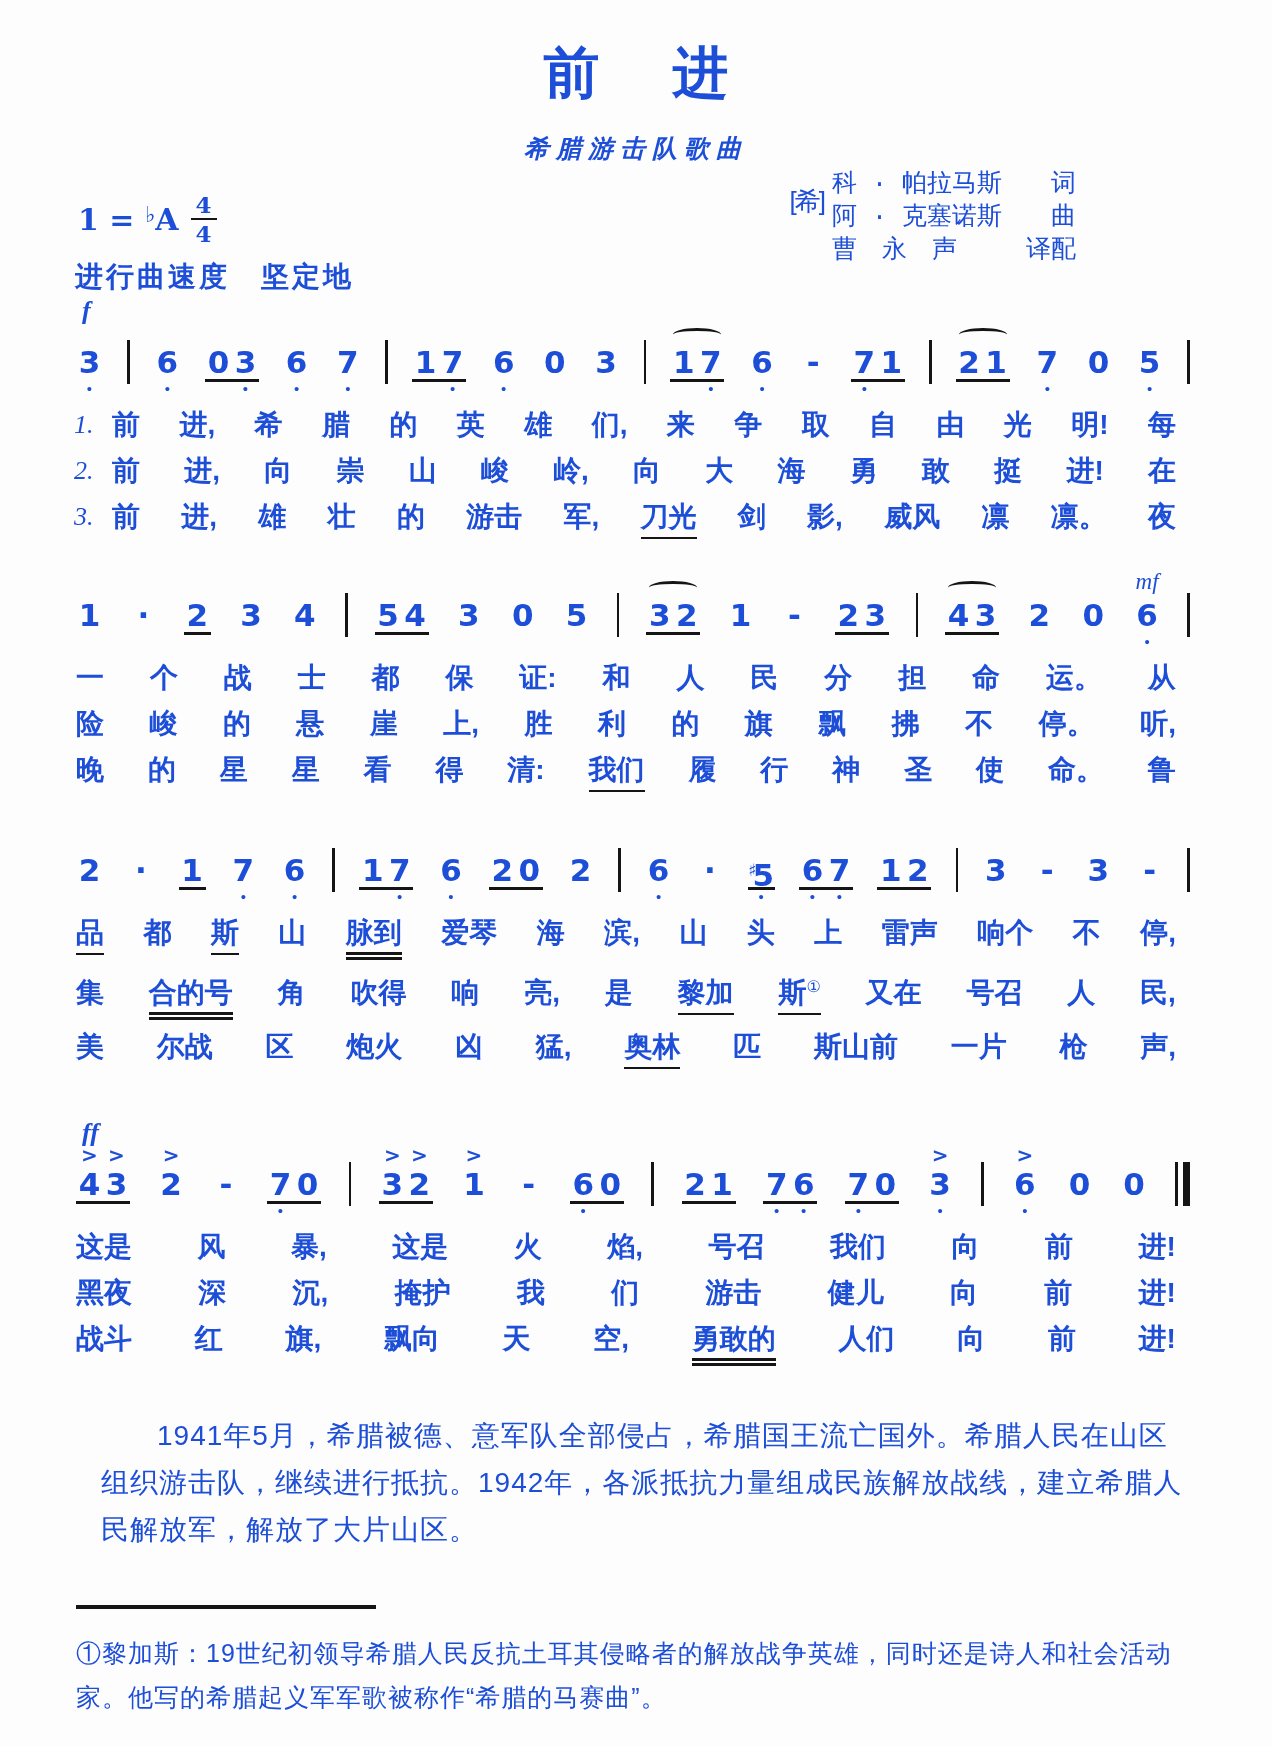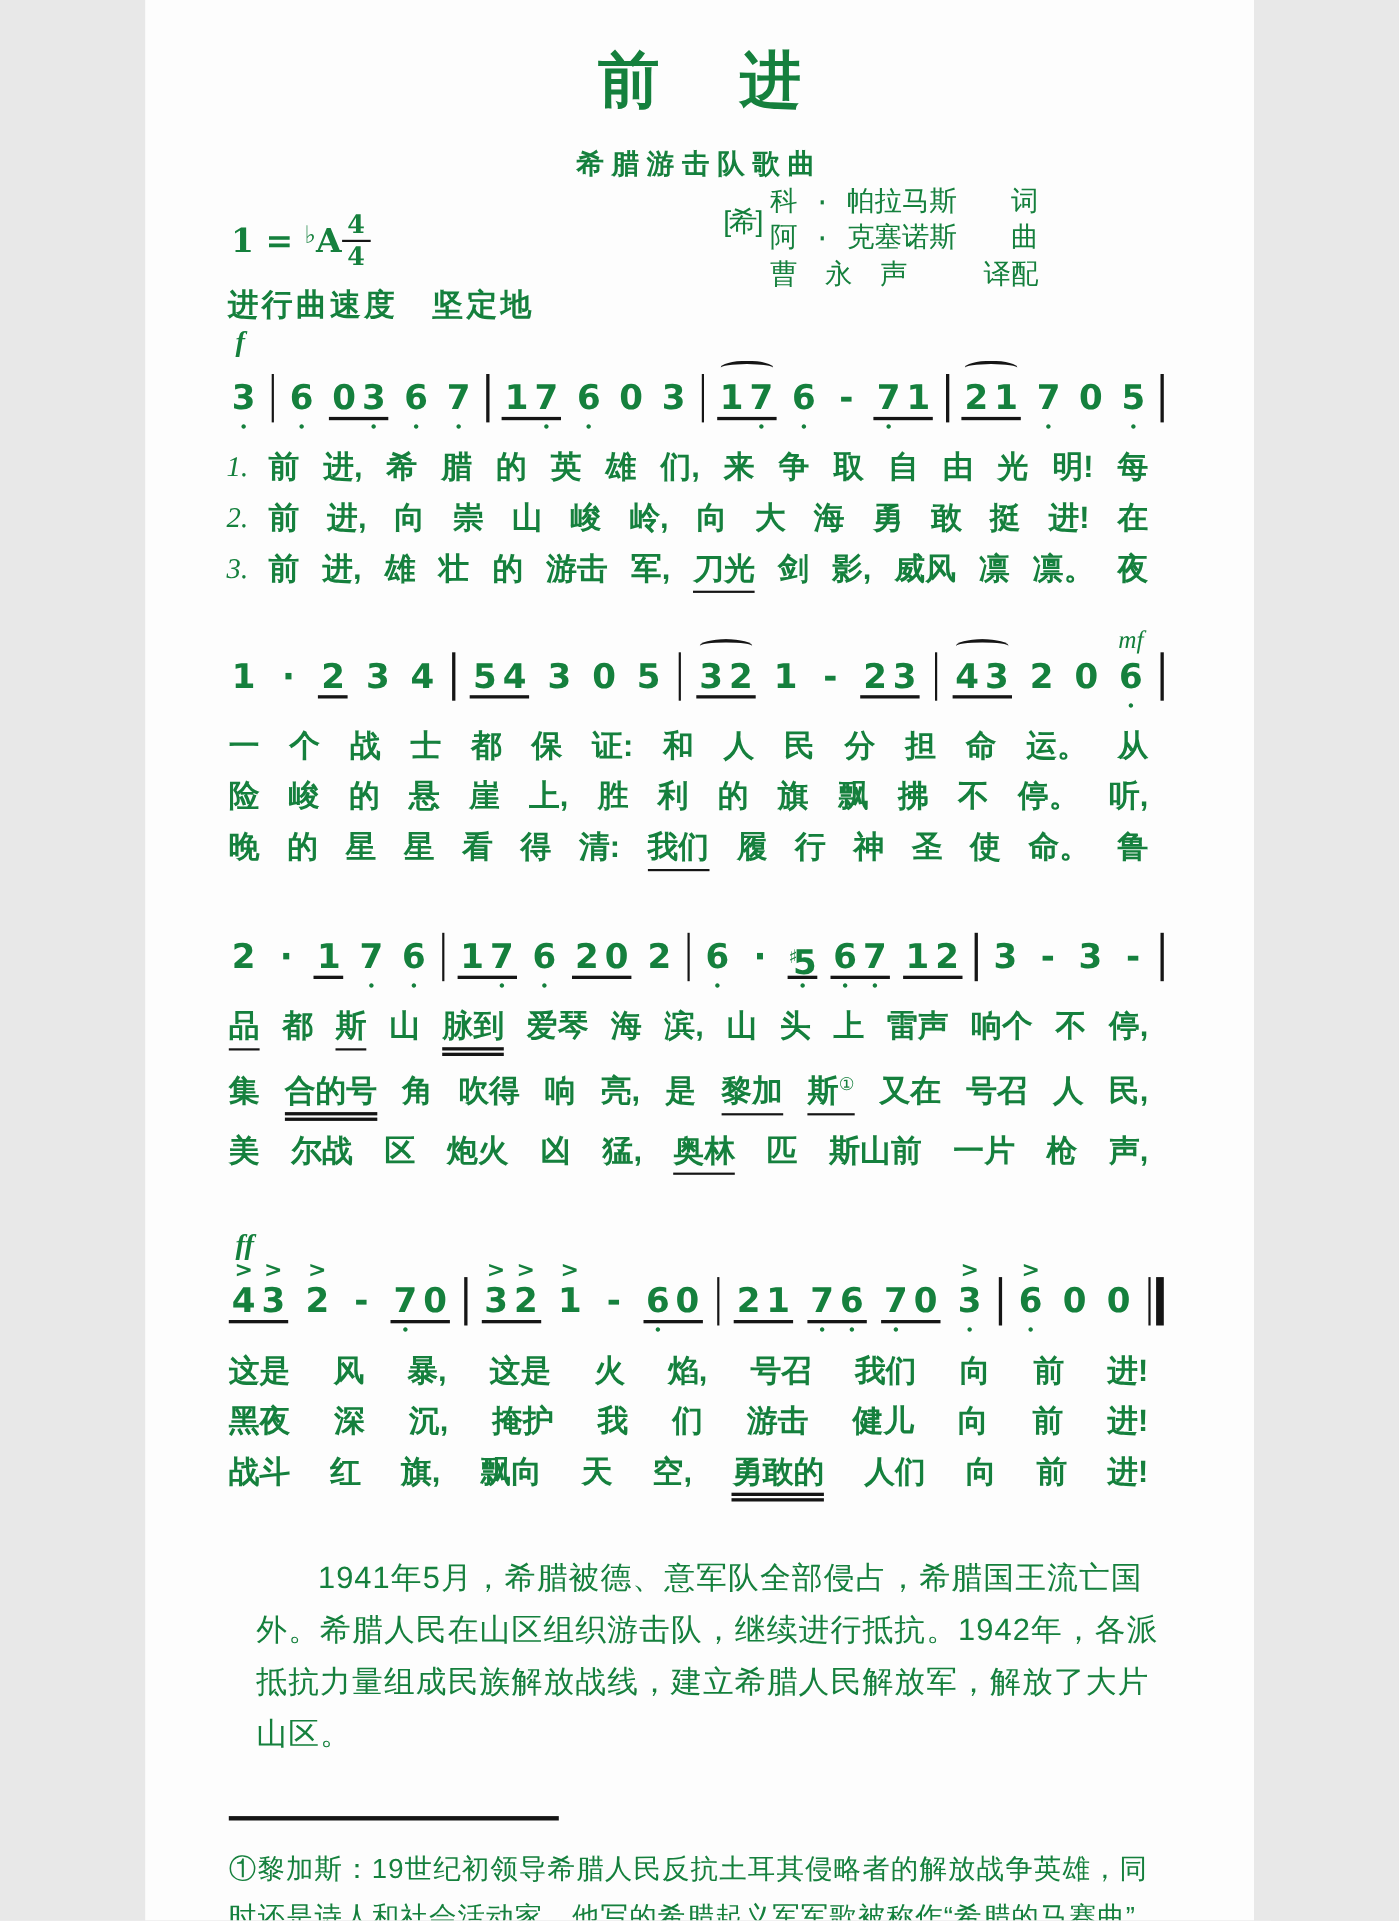--- a/index.html
+++ b/index.html
@@ -1,36 +1,36 @@
 <!DOCTYPE html>
 <html><head>
 <meta charset="utf-8">
 <style>
   * { margin:0; padding:0; box-sizing:border-box; }
   html,body { background:#e8e8e8; }
   .page {
-    position:relative; width:1008px; height:1746px;
-    background:#fdfdfd; color:#15803d; overflow:hidden;
+    position:relative; width:1272px; height:1746px;
+    background:#fdfdfd; color:#1d4ed8; overflow:hidden;
     font-family:"Liberation Sans", sans-serif;
     margin:0 auto;
   }
   
   .header { position:relative; height:300px; }
   .title {
     padding-top:36px; text-align:center;
     font-family:"Liberation Serif", serif;
     font-size:56px; font-weight:bold;
     letter-spacing:0.15em; text-indent:0.15em;
   }
-  .subtitle { text-align:center; margin-top:20px; font-size:25px; letter-spacing:7px; font-weight:bold; }
+  .subtitle { text-align:center; margin-top:20px; font-size:25px; letter-spacing:7px; font-weight:bold;font-style:italic; }
   .credits { position:absolute; top:168px; right:196px; display:flex; align-items:flex-start; }
   .origin { font-size:26px; margin-right:8px; margin-top:16px; letter-spacing:-2px; }
   .credit-lines { display:flex; flex-direction:column; }
   .credit-line { display:flex; justify-content:space-between; width:244px; font-size:25px; line-height:33px;font-family:Liberation Mono, monospace; }
-  .keysig { position:absolute; left:78px; top:192px; display:flex; align-items:center; 
+  .keysig { position:absolute; left:78px; top:192px; display:flex; align-items:center; gap:12px;
             font-family:"DejaVu Serif", serif; font-weight:bold; }
   .key-main { font-size:30px; }
   .key-main .flat { font-size:22px; vertical-align:8px; }
   .meter { display:inline-block; font-size:23px; line-height:1; text-align:center; }
   .meter .num { display:block; border-bottom:2.5px solid #151515; padding:1px 5px 2px; }
   .meter .den { display:block; padding-top:2px; }
   .tempo { position:absolute; left:75px; top:258px; font-size:28px; font-weight:bold; letter-spacing:3px; }
 
   
   .system { margin:0 82px 0 76px; position:relative; }

